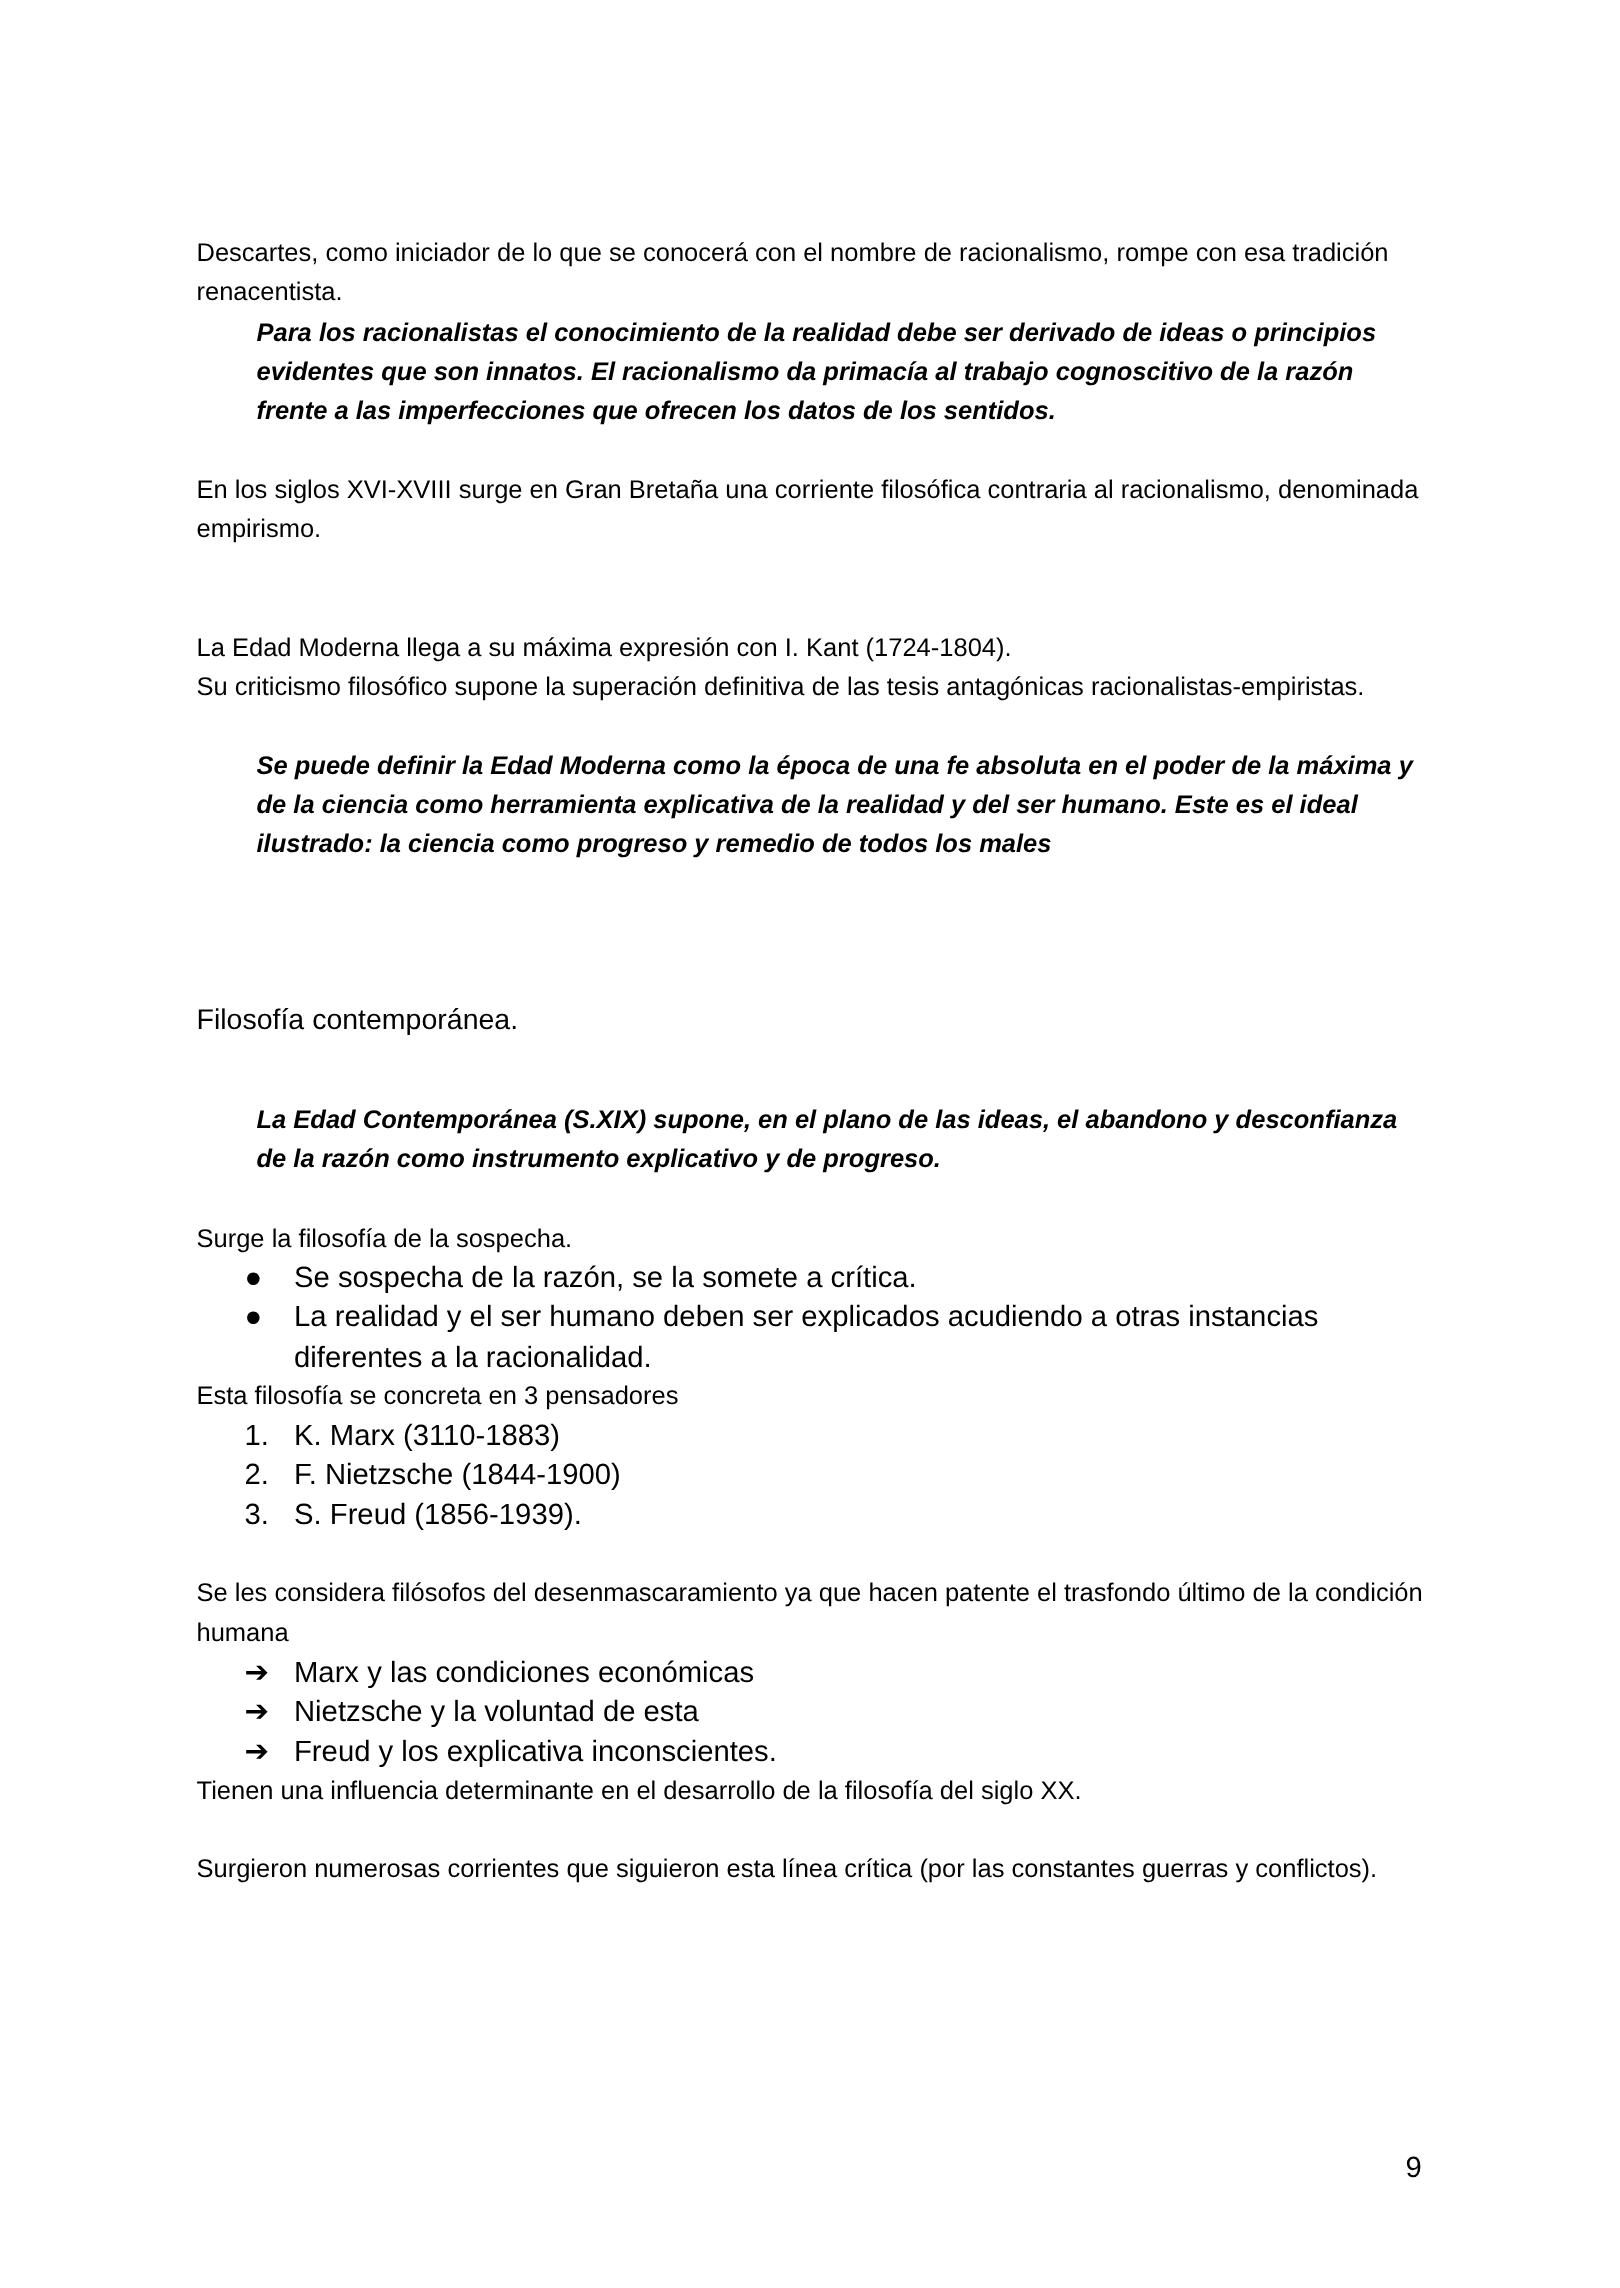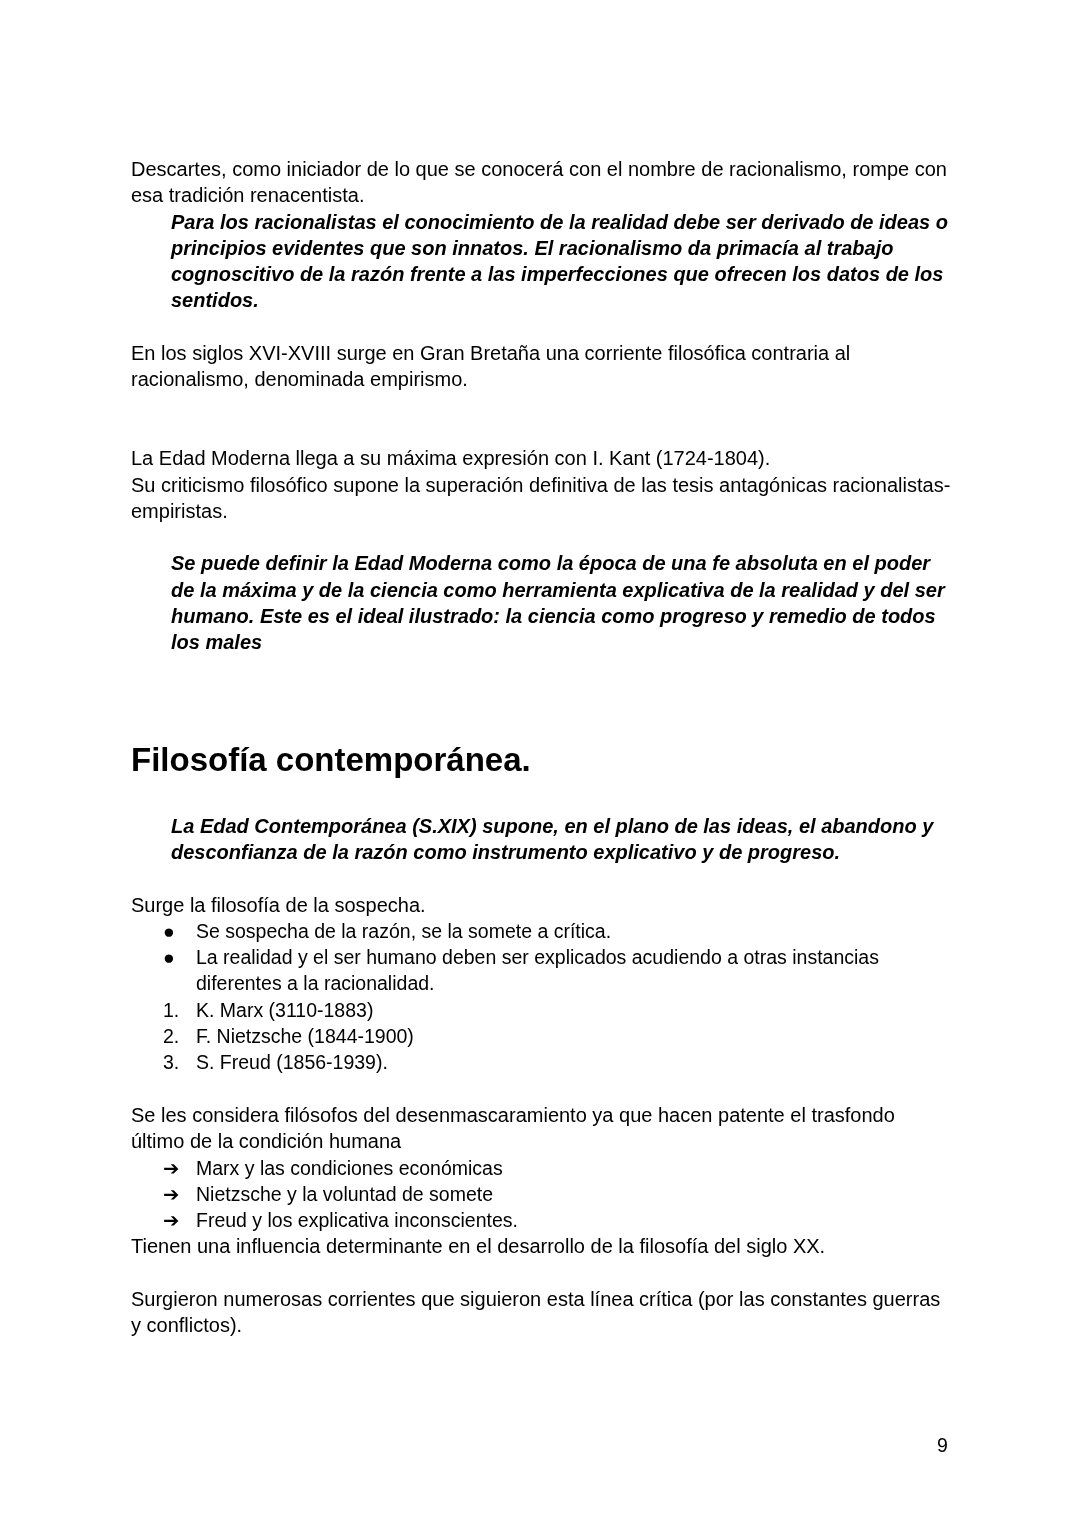--- a/index.html
+++ b/index.html
@@ -1,23 +1,23 @@
 <!DOCTYPE html>
 <html><head>
 <meta charset="utf-8">
 <style>
   html, body { margin:0; padding:0; background:#ffffff; }
   body { width:1080px; height:1525px; position:relative; overflow:hidden;
          font-family:"Liberation Sans", sans-serif; color:#000; }
   .page { position:absolute; left:131px; top:156px; width:820px; }
-  p { margin:0; font-size:20px; line-height:26.3px; }
+  p { margin:0; font-size:17px; line-height:26.3px; }
   .gap { height:26.3px; }
   .bi { font-weight:bold; font-style:italic;margin-left:40px; }
   b { font-weight:normal; }
-  h2 { margin:0; font-weight:bold; font-size:33px; line-height:40px; }
+  h2 { margin:0; font-weight:normal; font-size:19px; line-height:40px; }
   ul, ol { margin:0; padding:0; list-style:none; }
   li { position:relative; padding-left:65px; font-size:19.5px; line-height:26.3px; }
   li .mk { position:absolute; left:32px; top:0; }
   li .num { position:absolute; left:32px; width:18px; text-align:left; }
   .pagenum { position:absolute; left:937px; top:1434px; font-size:19.5px; }
 </style>
 </head>
 <body>
 
 <div class="page">
@@ -34,30 +34,31 @@
   <div style="height:84px"></div>
   <h2>Filosofía contemporánea.</h2>
   <div style="height:33px"></div>
   <p class="bi">La Edad Contemporánea (S.XIX) supone, en el plano de las ideas, el abandono y desconfianza de la razón como instrumento explicativo y de progreso.</p>
   <div class="gap"></div>
   <p>Surge la filosofía de la sospecha.</p>
   <ul>
     <li><span class="mk">●</span><span>Se sospecha de la razón, se la somete a crítica.</span></li>
     <li><span class="mk">●</span><span>La realidad y el ser humano deben ser explicados acudiendo a otras instancias diferentes a la racionalidad.</span></li>
   </ul>
+  <p>Esta filosofía se concreta en 3 pensadores</p>
   <ol>
     <li><span class="num">1.</span><span>K. Marx (3110-1883)</span></li>
     <li><span class="num">2.</span><span>F. Nietzsche (1844-1900)</span></li>
     <li><span class="num">3.</span><span>S. Freud (1856-1939).</span></li>
   </ol>
   <div class="gap"></div>
   <p>Se les considera filósofos del desenmascaramiento ya que hacen patente el trasfondo último de la condición humana</p>
   <ul>
     <li><span class="mk">➔</span><span>Marx y las condiciones económicas</span></li>
-    <li><span class="mk">➔</span><span>Nietzsche y la voluntad de somete</span></li>
+    <li><span class="mk">➔</span><span>Nietzsche y la voluntad de esta</span></li>
     <li><span class="mk">➔</span><span>Freud y los explicativa inconscientes.</span></li>
   </ul>
   <p>Tienen una influencia determinante en el desarrollo de la filosofía del siglo XX.</p>
   <div class="gap"></div>
   <p>Surgieron numerosas corrientes que siguieron esta línea crítica (por las constantes guerras y conflictos).</p>
 </div>
 
 <div class="pagenum">9</div>
 
 </body></html>

